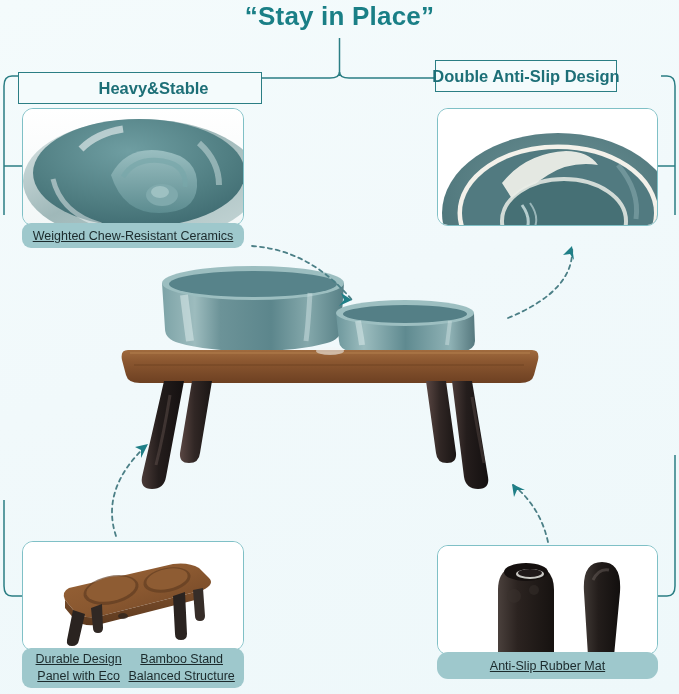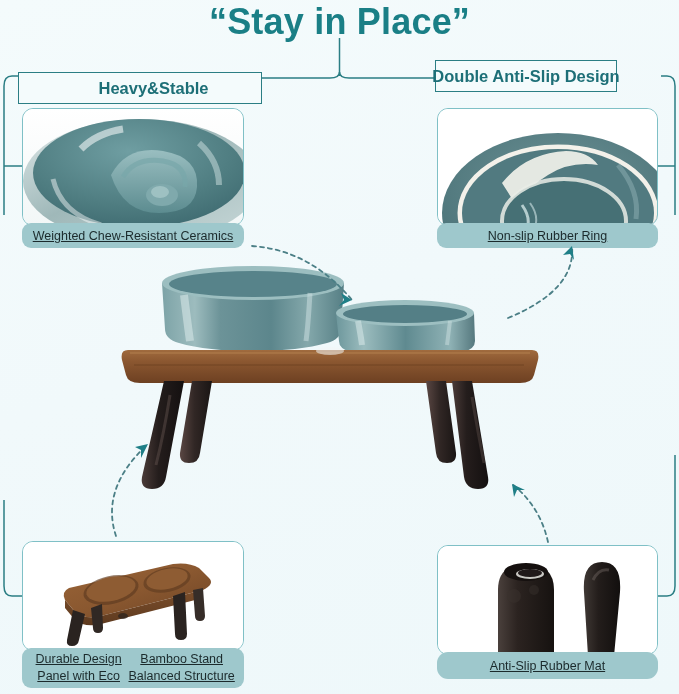--- a/index.html
+++ b/index.html
@@ -21,21 +21,21 @@
     overflow: hidden;
   }
 
   
   .title {
     position: absolute;
     left: 0;
     top: 1px;
     width: 679px;
     text-align: center;
-    font-size: 36px;
+    font-size: 26px;
     font-weight: bold;
     color: #1a7f86;
     letter-spacing: 0.2px;
     white-space: nowrap;
   }
 
   
   .hdr-box {
     position: absolute;
     box-sizing: border-box;
@@ -186,21 +186,20 @@
 
       <path d="M64 74 Q88 44 128 42 Q150 42 160 56 Q132 52 110 66 Q90 78 78 96 Z" fill="#eceee7" opacity="0.95"></path>
 
       <ellipse cx="126" cy="112" rx="62" ry="42" fill="#467075"></ellipse>
       <ellipse cx="126" cy="112" rx="62" ry="42" fill="none" stroke="#e9ece6" stroke-width="4" opacity="0.85"></ellipse>
       <path d="M84 96 q10 14 4 26" fill="none" stroke="#cfe3e4" stroke-width="3" opacity="0.8"></path>
       <path d="M92 94 q10 14 4 26" fill="none" stroke="#cfe3e4" stroke-width="2" opacity="0.6"></path>
       <path d="M180 56 q22 26 18 54" fill="none" stroke="#8fb0b3" stroke-width="5" opacity="0.5"></path>
     </svg>
   </div>
-  <div class="caption" id="cap-tr">Non-slip Rubber Ring</div>
 
   <div class="panel" id="panel-bl">
     <svg width="222" height="110" viewBox="0 0 222 110">
       <defs>
         <linearGradient id="woodTop" x1="0" y1="0" x2="1" y2="1">
           <stop offset="0" stop-color="#9a6437"></stop>
           <stop offset="0.5" stop-color="#8a5830"></stop>
           <stop offset="1" stop-color="#6f4425"></stop>
         </linearGradient>
         <linearGradient id="woodEdge" x1="0" y1="0" x2="0" y2="1">

